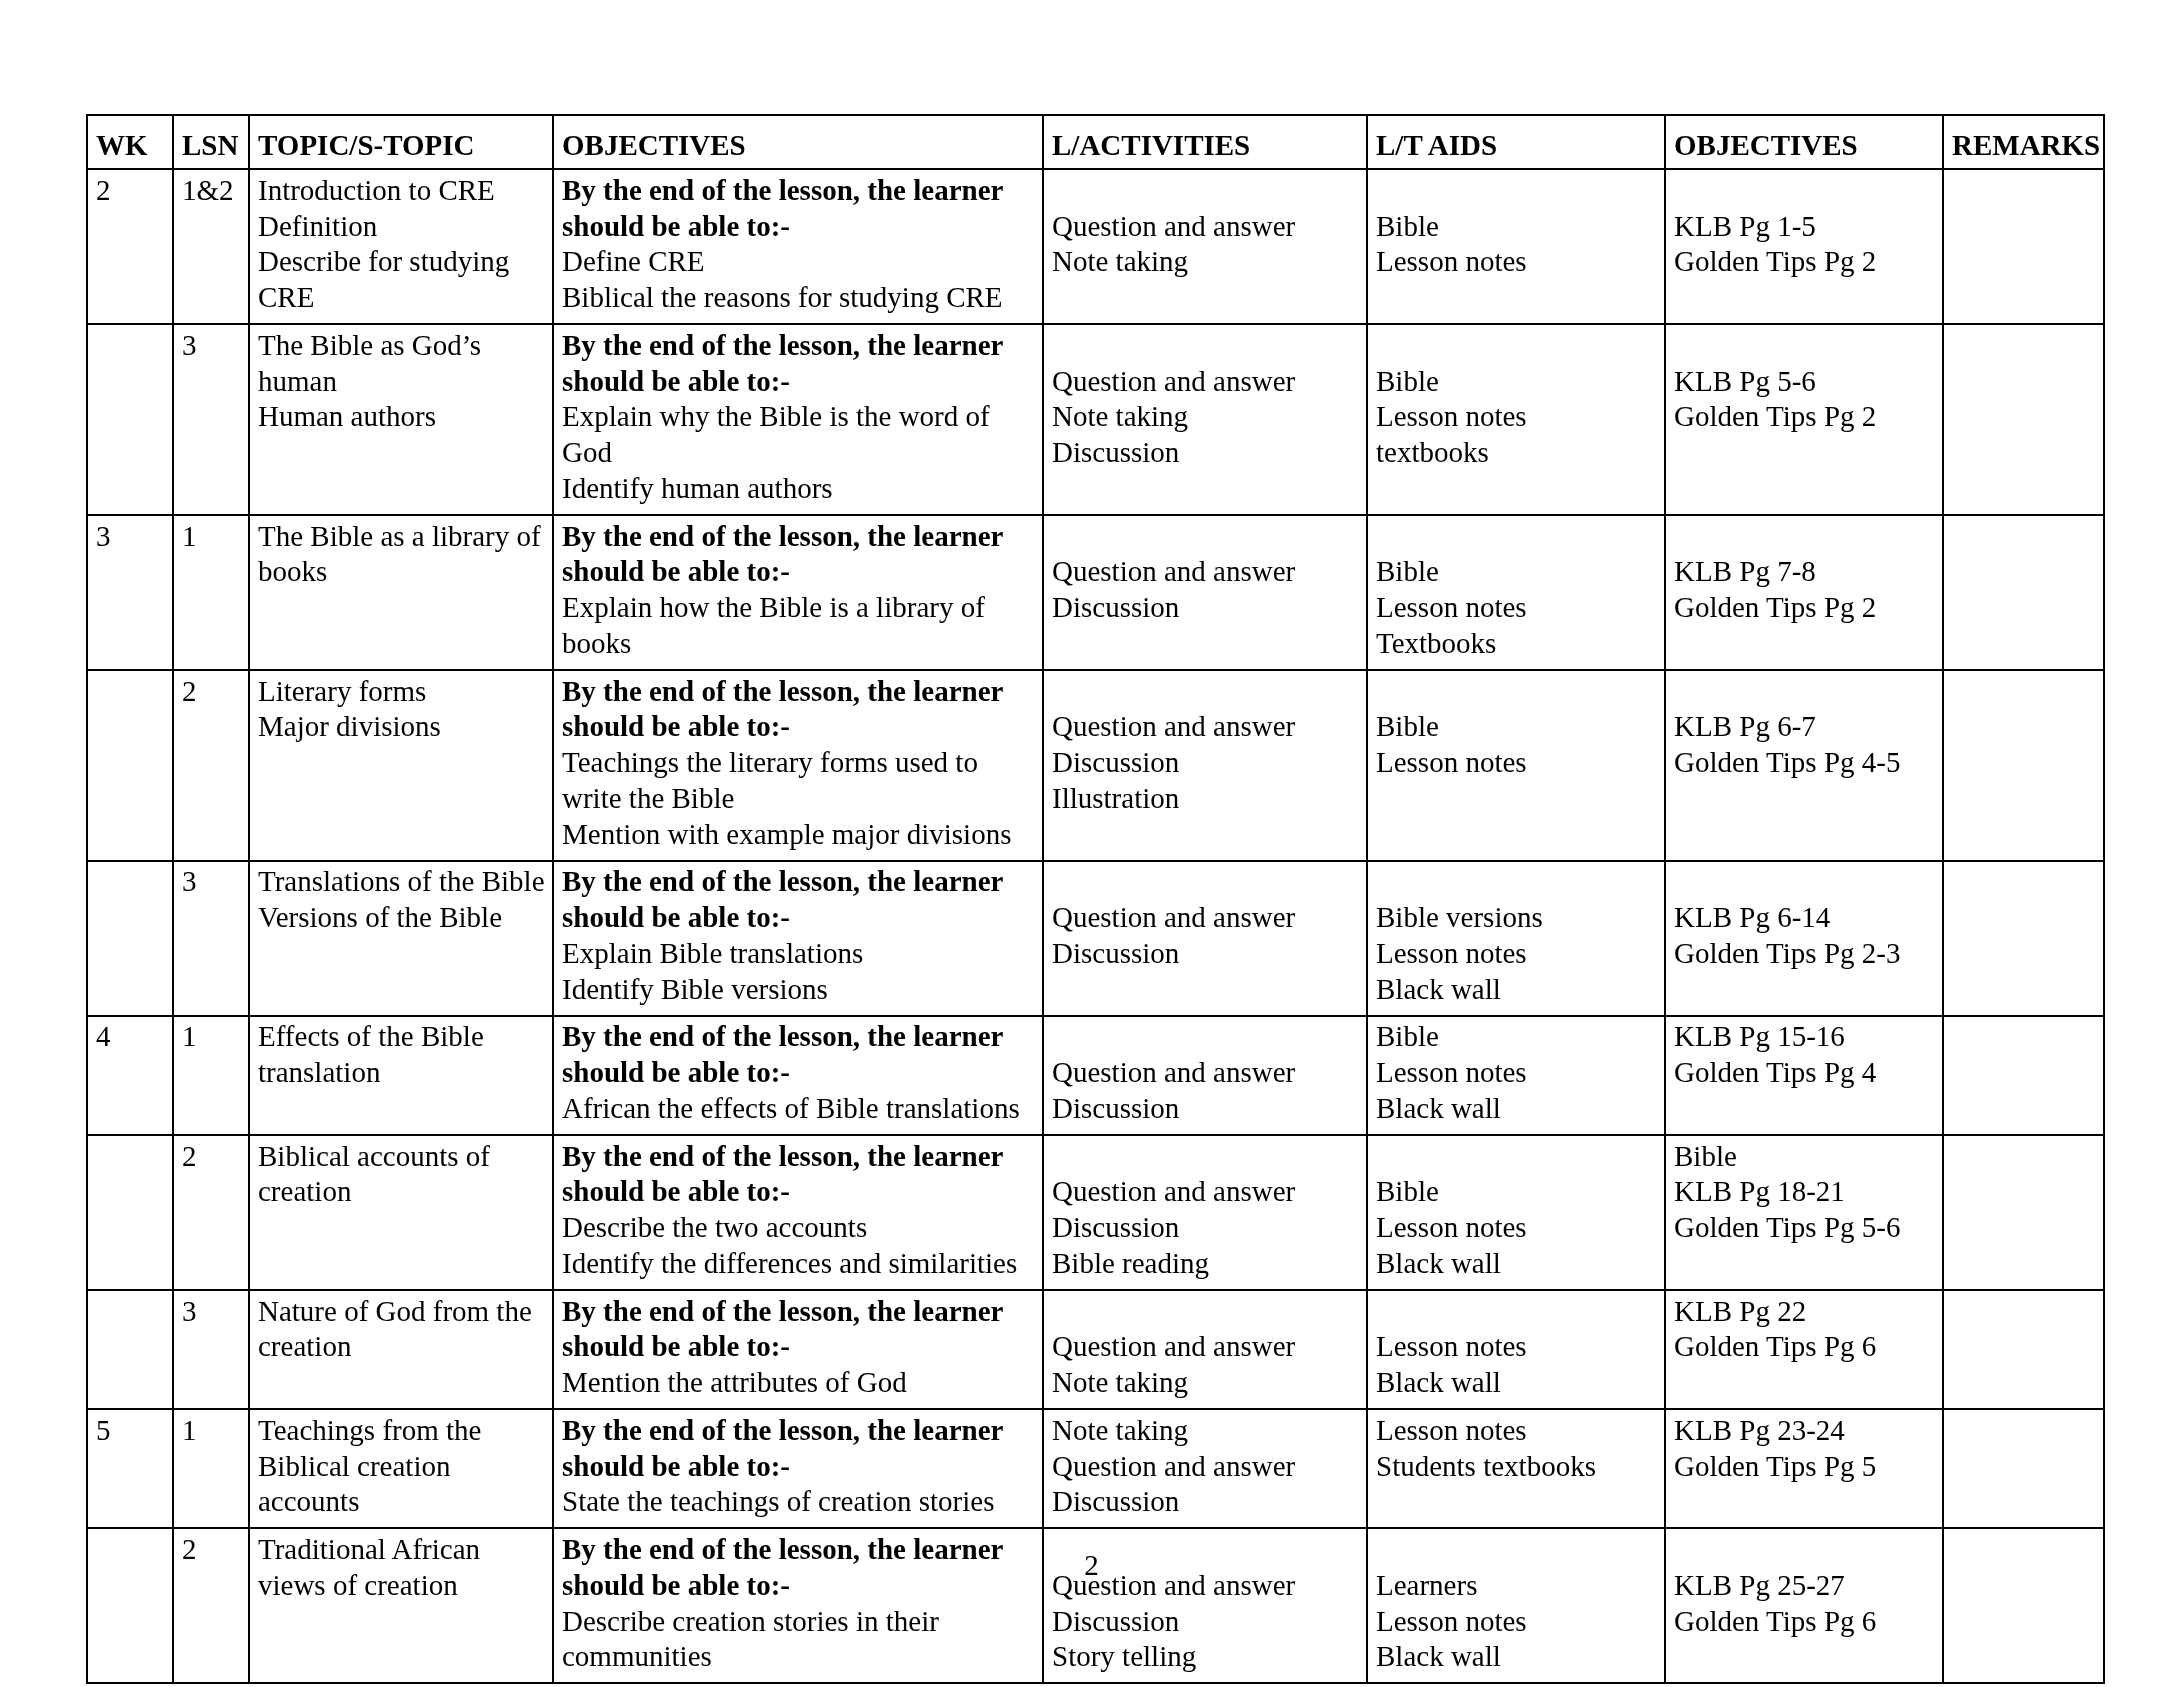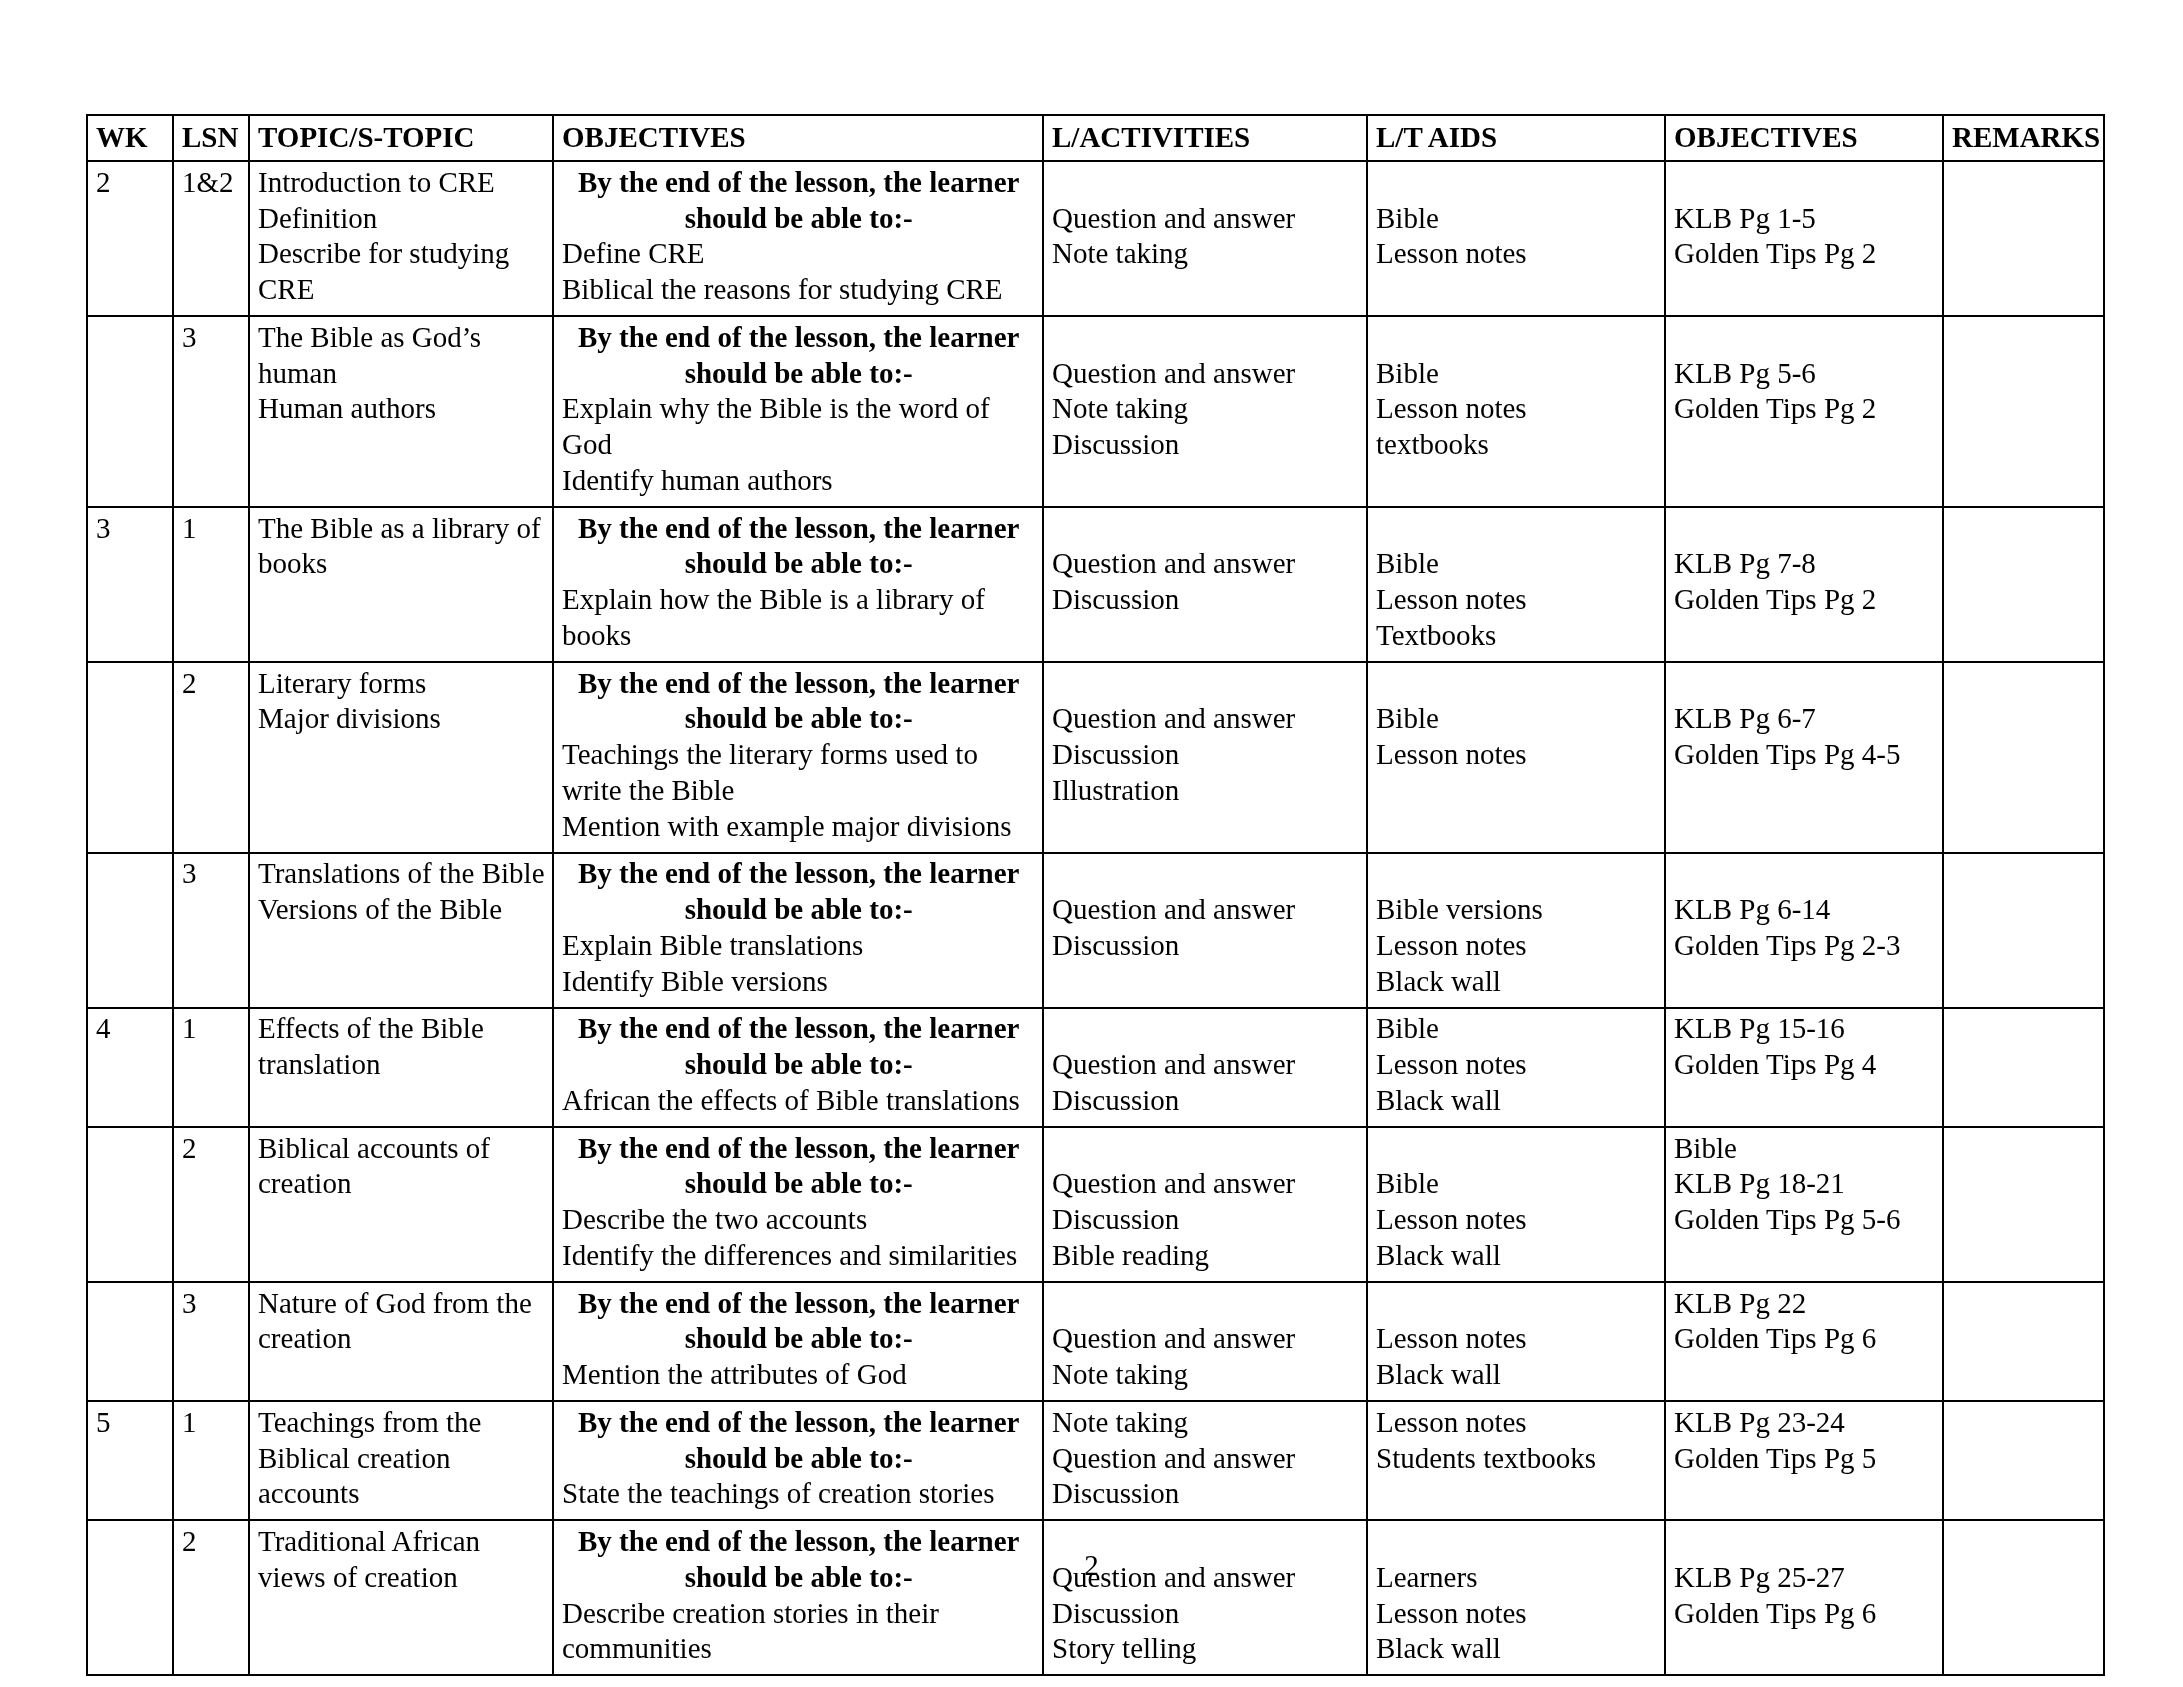--- a/index.html
+++ b/index.html
@@ -28,29 +28,28 @@
   .scheme-table td {
     border: 2px solid #000000;
     vertical-align: top;
     text-align: left;
     padding: 2.6px 6.6px 6.6px 8px;
     overflow: hidden;
   }
   .scheme-table th {
     font-weight: bold;
     white-space: nowrap;
-    padding-top: 4px;
+    padding-top: 12px;
     padding-bottom: 4px;
   }
   .scheme-table td div {
     min-height: 1.24em;
   }
   .bold {
     font-weight: bold;
-    text-align: center;
   }
   .page-footer {
     position: absolute;
     left: 0;
     right: 0;
     top: 1548px;
     text-align: center;
   }
 </style>
 </head>

